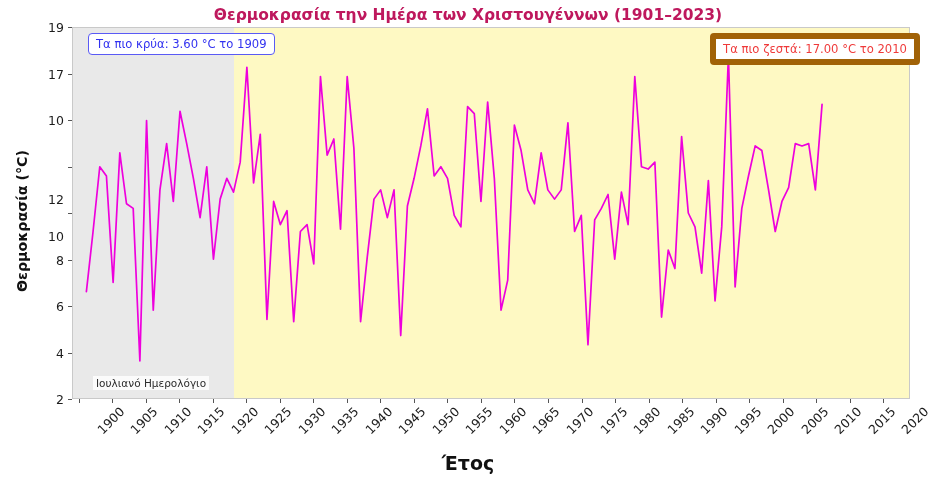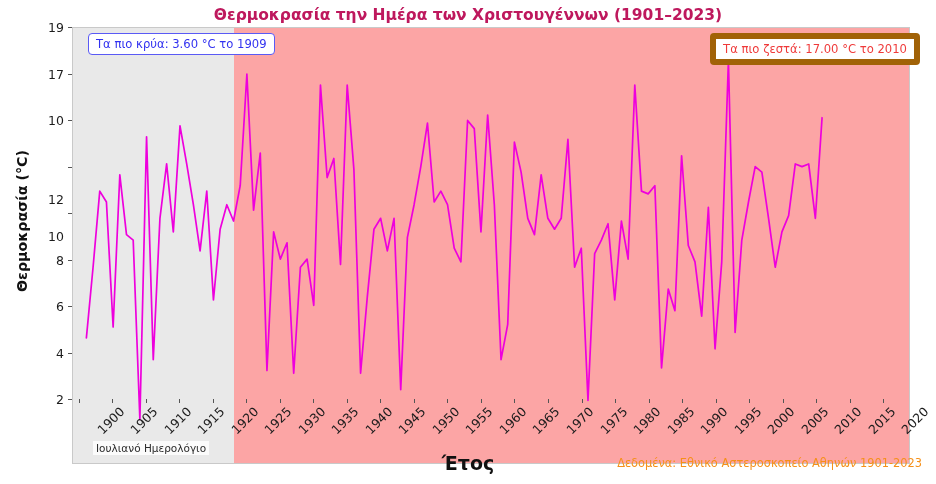--- a/index.html
+++ b/index.html
@@ -30,22 +30,22 @@
     font-size: 15.5px;
     font-weight: bold;
     color: #be185d;
     letter-spacing: 0px;
   }
   #plot-area {
     position: absolute;
     left: 72px;
     top: 27px;
     width: 838px;
-    height: 437px;
-    background: #fca5a5;
+    height: 372px;
+    background: #fef9c3;
     border: 1px solid #c9c9c9;
     box-sizing: border-box;
     overflow: hidden;
   }
   #julian-shade {
     position: absolute;
     left: 0;
     top: 0;
     height: 100%;
     background: #e9e9e9;
@@ -247,15 +247,14 @@
       <div class="xtick-item" style="left: 788.624px;">2005</div>
       <div class="xtick-mark" style="left: 782.624px;"></div>
       <div class="xtick-item" style="left: 822.144px;">2010</div>
       <div class="xtick-mark" style="left: 816.144px;"></div>
       <div class="xtick-item" style="left: 855.664px;">2015</div>
       <div class="xtick-mark" style="left: 849.664px;"></div>
       <div class="xtick-item" style="left: 889.184px;">2020</div>
       <div class="xtick-mark" style="left: 883.184px;"></div>
     </div>
   <div id="xlabel">Έτος</div>
-  <div id="source-note" style="color: rgb(245, 144, 25);">Δεδομένα: Εθνικό Αστεροσκοπείο Αθηνών 1901-2023</div>
 
 </div>
 
 </body></html>

